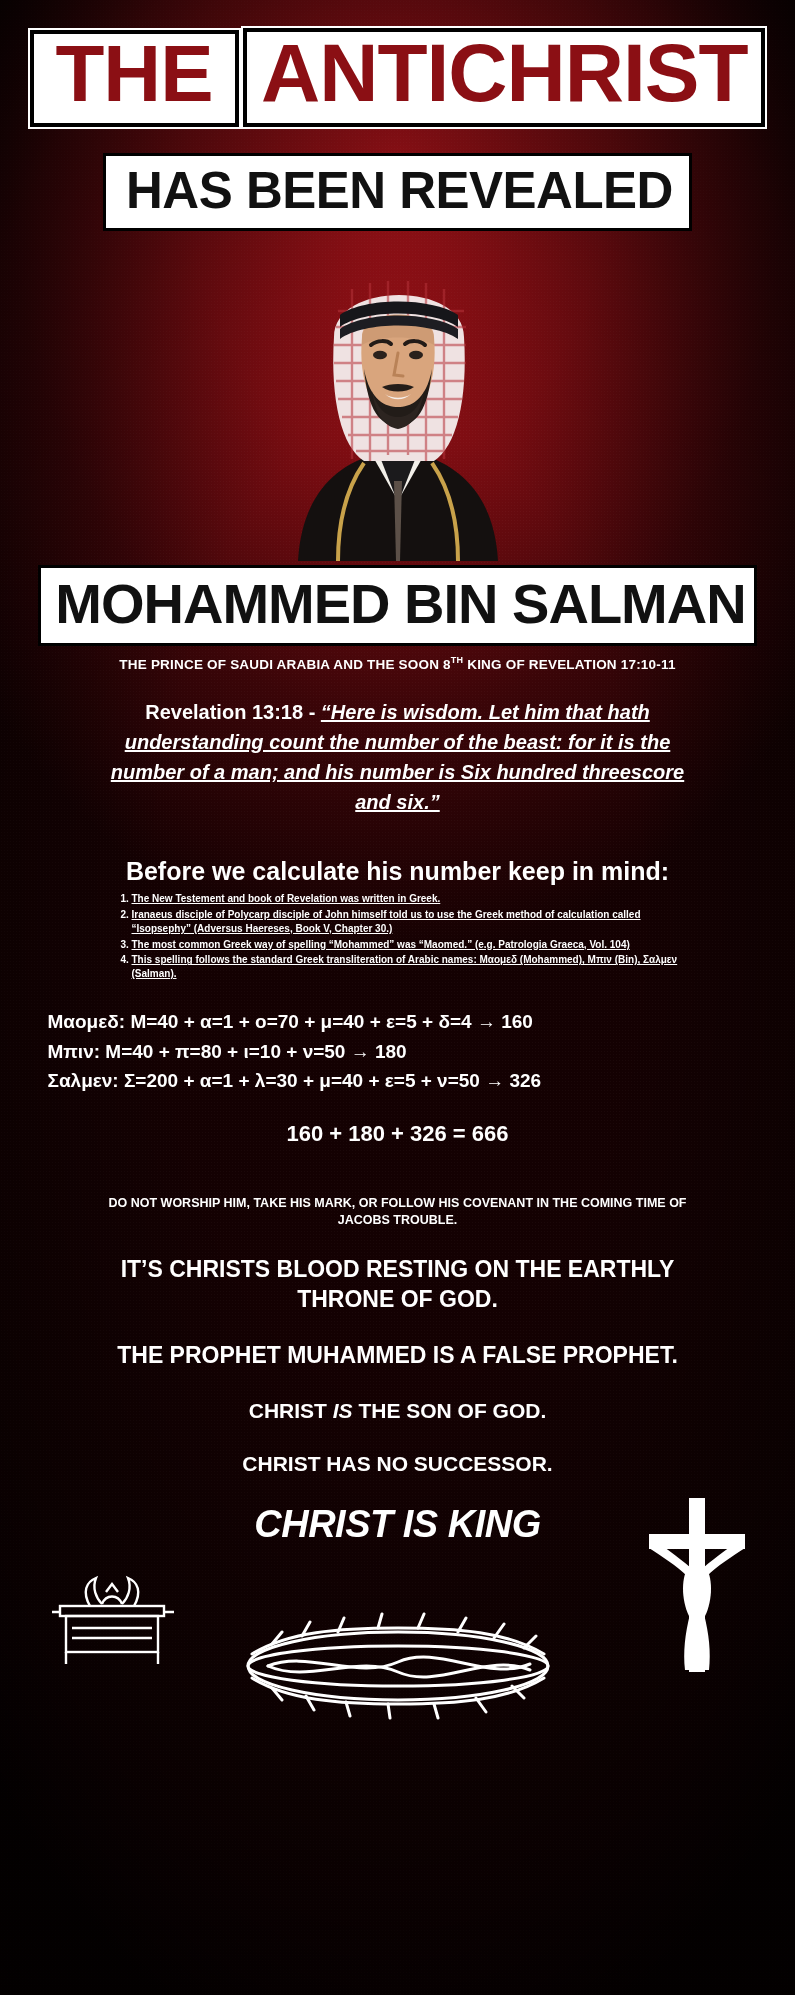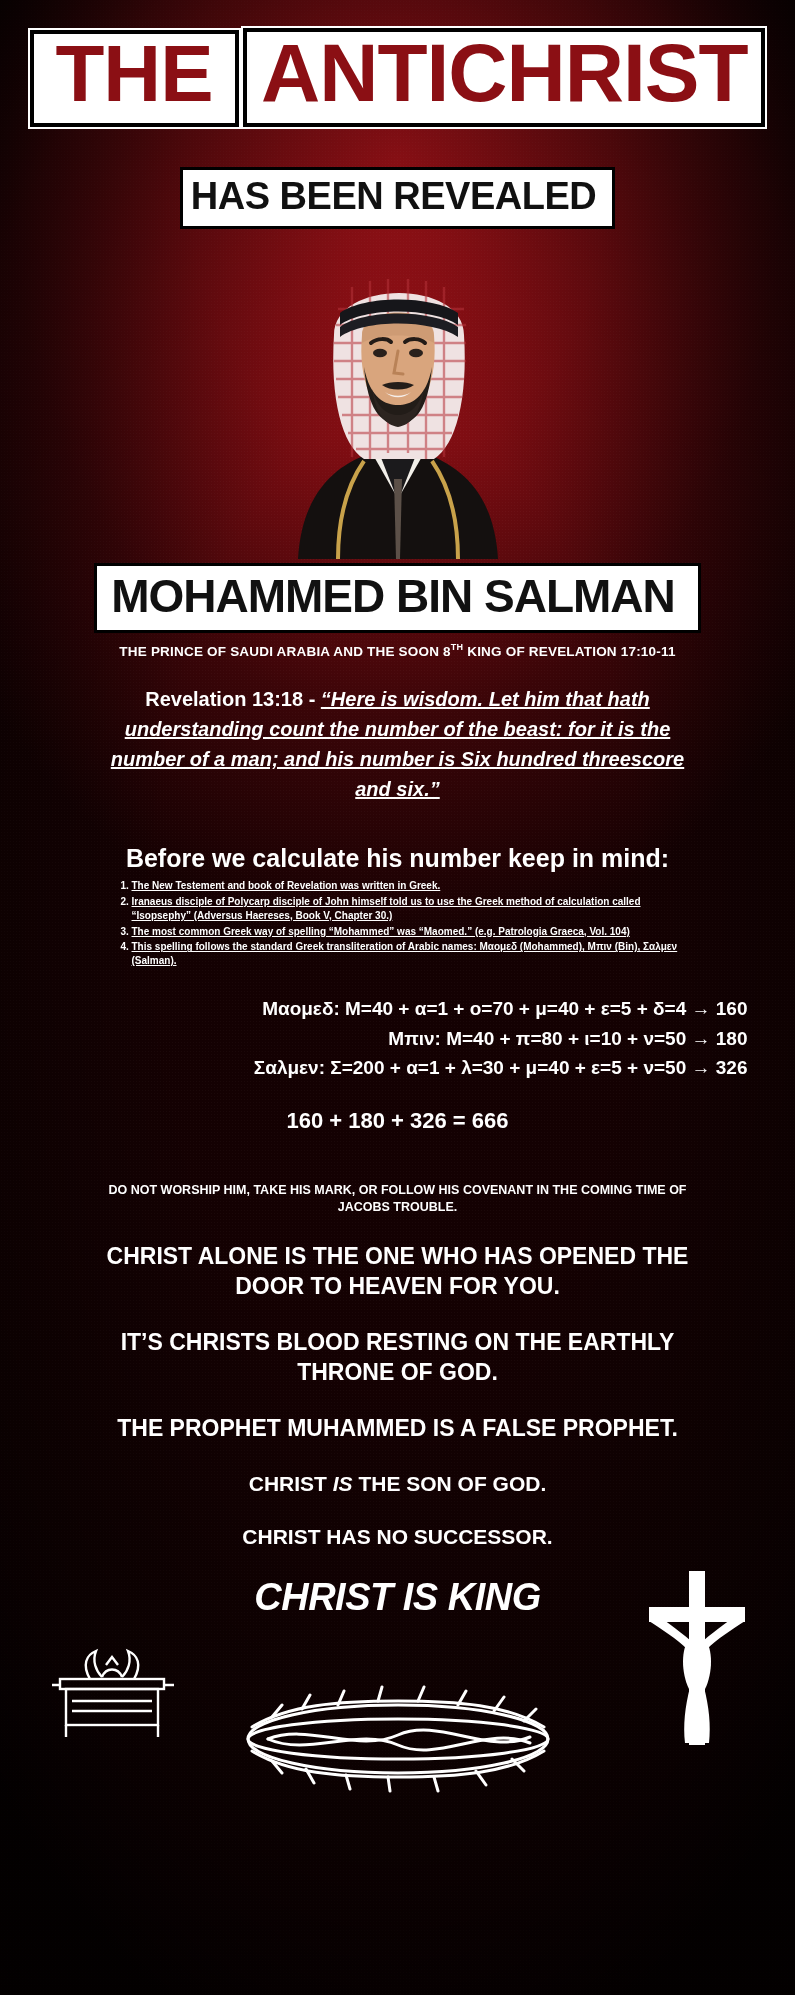--- a/index.html
+++ b/index.html
@@ -64,28 +64,28 @@
   .title-1 {
     font-size: 80px;
     margin-bottom: 8px;
     padding: 2px 22px 10px 22px;
   }
   .title-2 {
     font-size: 82px;
     padding: 2px 14px 10px 14px;
   }
   .subtitle {
-    margin-top: 32px;
+    margin-top: 18px;
     display: inline-block;
     background: #fff;
     color: #111;
     font-weight: 900;
-    font-size: 38px;
+    font-size: 51px;
     letter-spacing: -.5px;
-    padding: 5px 16px 8px 8px;
+    padding: 5px 16px 8px 20px;
     border: 3px solid #000;
   }
 
   
   .portrait-zone {
     position: relative;
     height: 320px;
     margin-top: 10px;
   }
   .portrait {
@@ -100,23 +100,23 @@
   
   .name-banner {
     text-align: center;
     margin-top: 4px;
   }
   .name-banner .name {
     display: inline-block;
     background: #fff;
     color: #111;
     font-weight: 900;
-    font-size: 46px;
+    font-size: 56px;
     letter-spacing: -1px;
-    padding: 3px 23px 7px 14px;
+    padding: 3px 8px 7px 14px;
     border: 3px solid #000;
   }
   .name-sub {
     margin: 9px auto 0 auto;
     width: 640px;
     text-align: center;
     font-weight: 800;
     font-size: 13.5px;
     letter-spacing: .2px;
     color: #fff;
@@ -157,21 +157,21 @@
     margin-bottom: 2px;
   }
   ol.points li span.u {
     text-decoration: underline;
   }
 
   
   .calcs {
     margin: 26px auto 0 auto;
     width: 700px;
-    text-align: right;
+    text-align: left;
     font-weight: 800;
     font-size: 19px;
     line-height: 1.55;
   }
   .total {
     margin: 26px auto 0 auto;
     text-align: center;
     font-weight: 900;
     font-size: 22px;
   }
@@ -320,21 +320,20 @@
 
     <div class="calcs">
       <div>Μαομεδ: Μ=40 + α=1 + ο=70 + μ=40 + ε=5 + δ=4 → 160</div>
       <div>Μπιν: Μ=40 + π=80 + ι=10 + ν=50 → 180</div>
       <div>Σαλμεν: Σ=200 + α=1 + λ=30 + μ=40 + ε=5 + ν=50 → 326</div>
     </div>
     <div class="total">160 + 180 + 326 = 666</div>
 
     <div class="warning">DO NOT WORSHIP HIM, TAKE HIS MARK, OR FOLLOW HIS COVENANT IN THE COMING TIME OF JACOBS TROUBLE.</div>
 
-    <div class="statement">CHRIST ALONE IS THE ONE WHO HAS OPENED THE DOOR TO HEAVEN FOR YOU.</div>
     <div class="statement">IT’S CHRISTS BLOOD RESTING ON THE EARTHLY THRONE OF GOD.</div>
     <div class="statement">THE PROPHET MUHAMMED IS A FALSE PROPHET.</div>
 
     <div class="statement small">
       <span>CHRIST </span><em>IS</em><span> THE SON OF GOD.</span>
     </div>
 
     <div class="statement small">CHRIST HAS NO SUCCESSOR.</div>
 
     <div class="christ-is-king">CHRIST IS KING</div>

